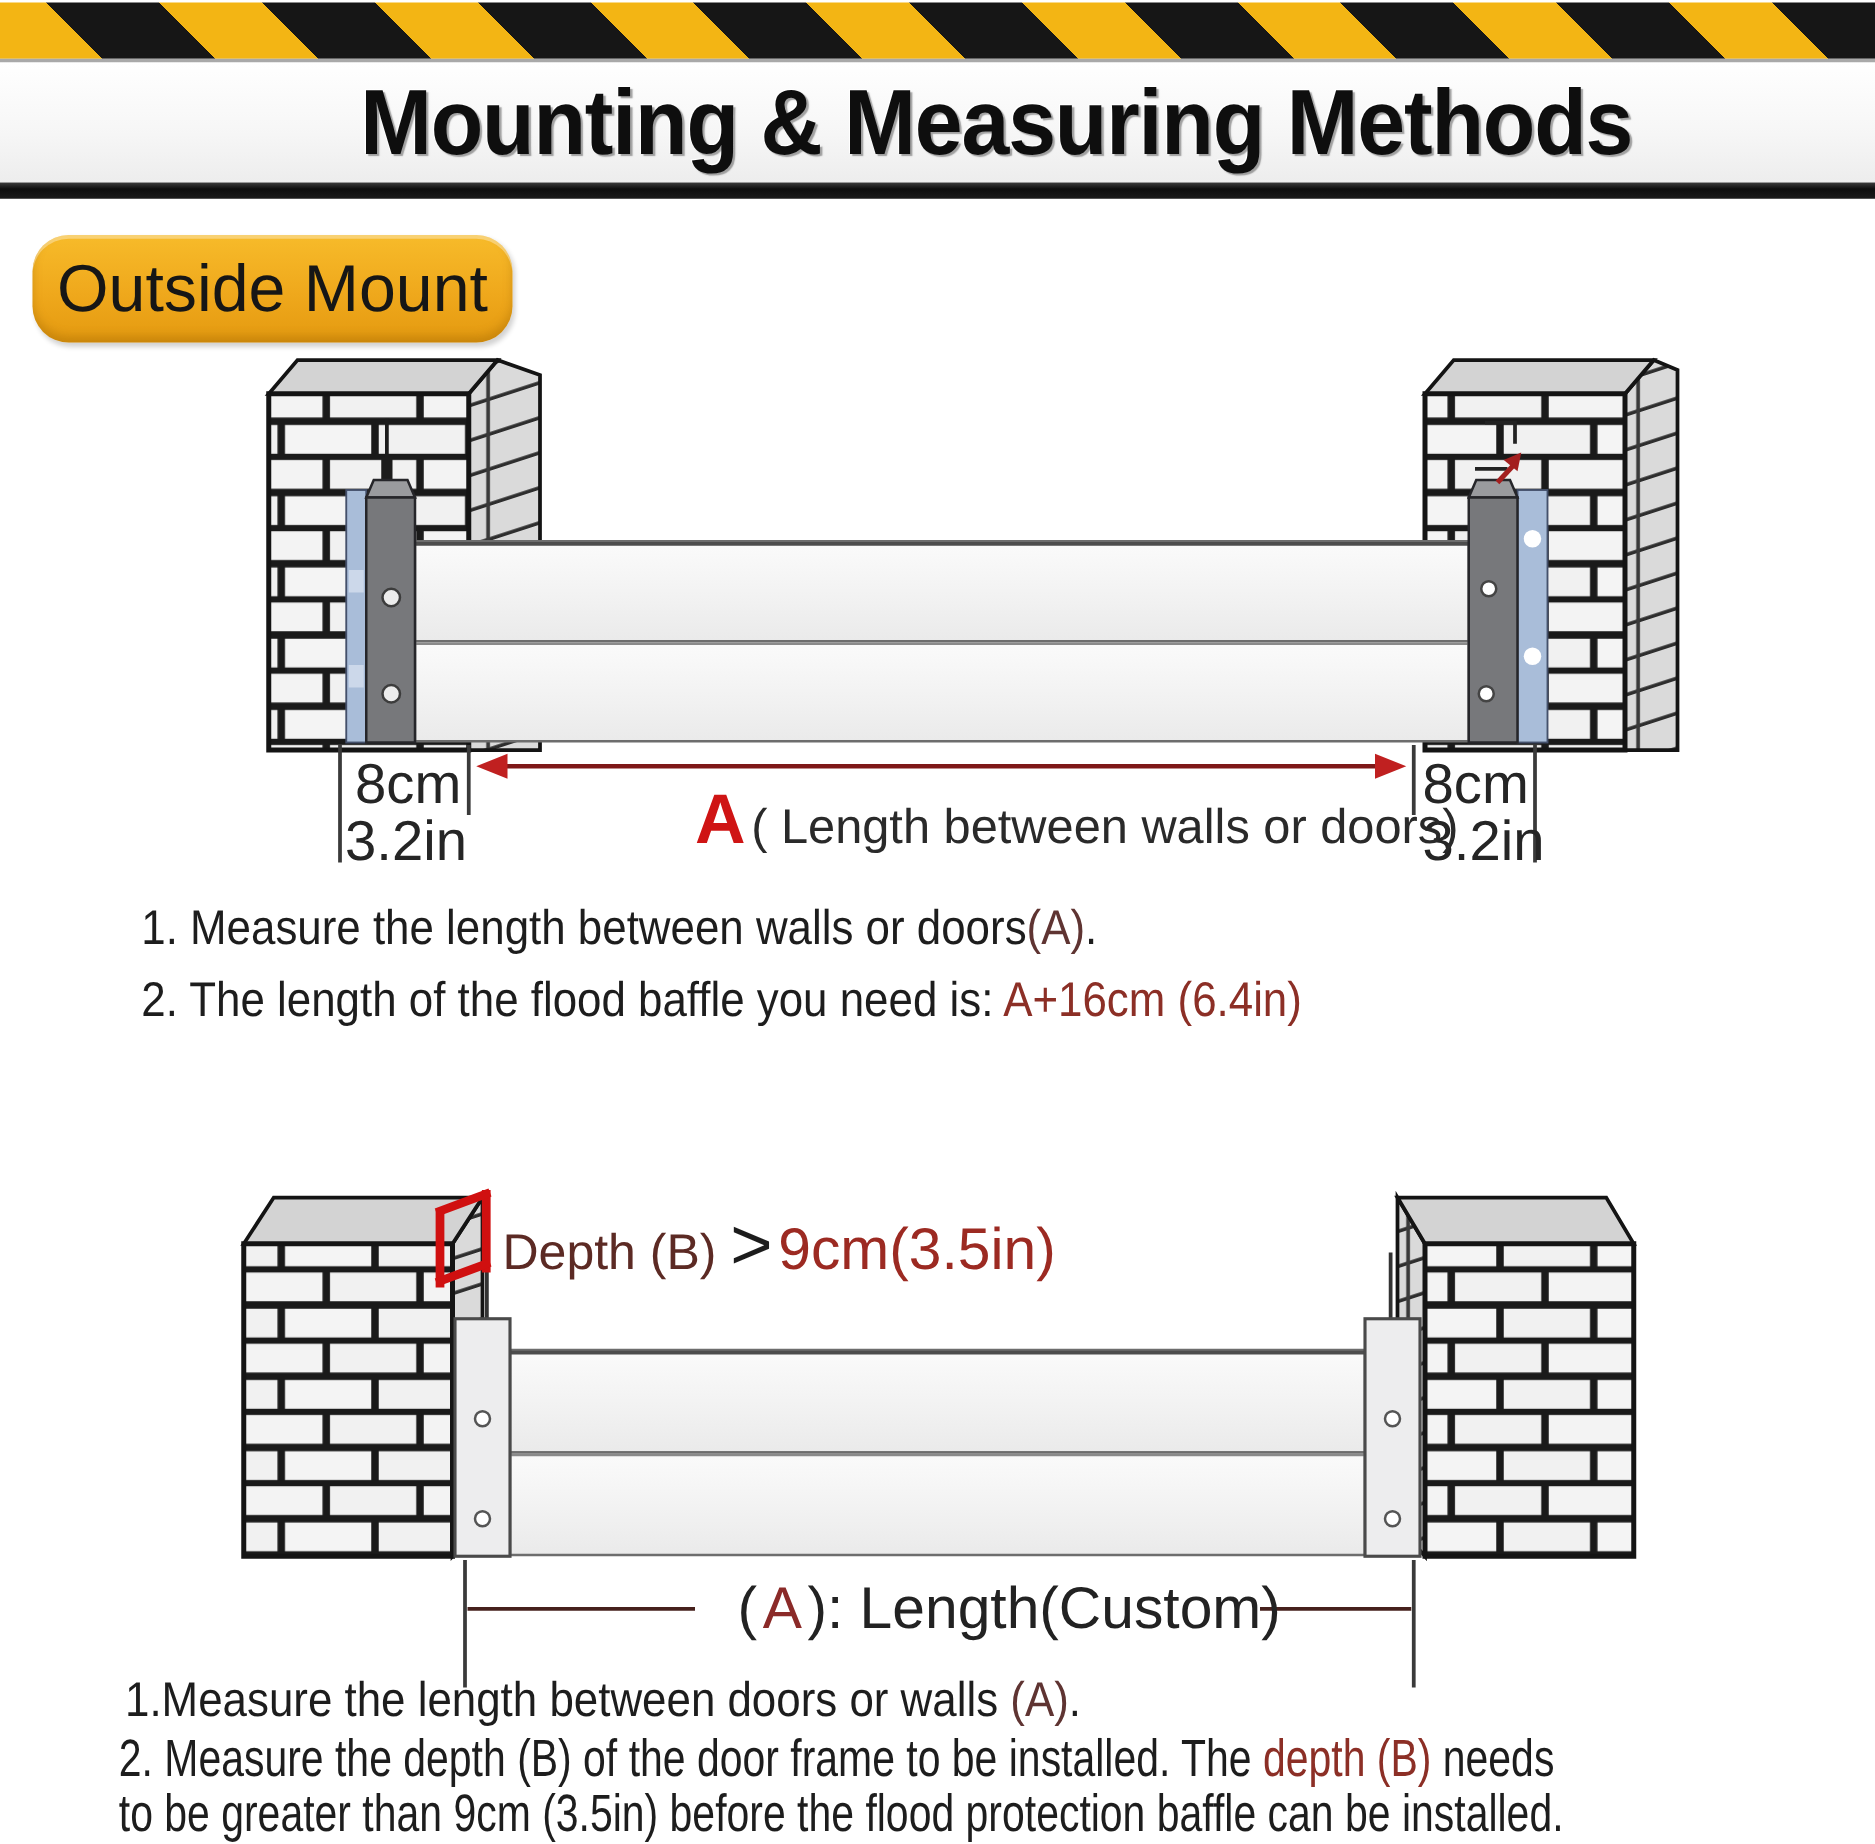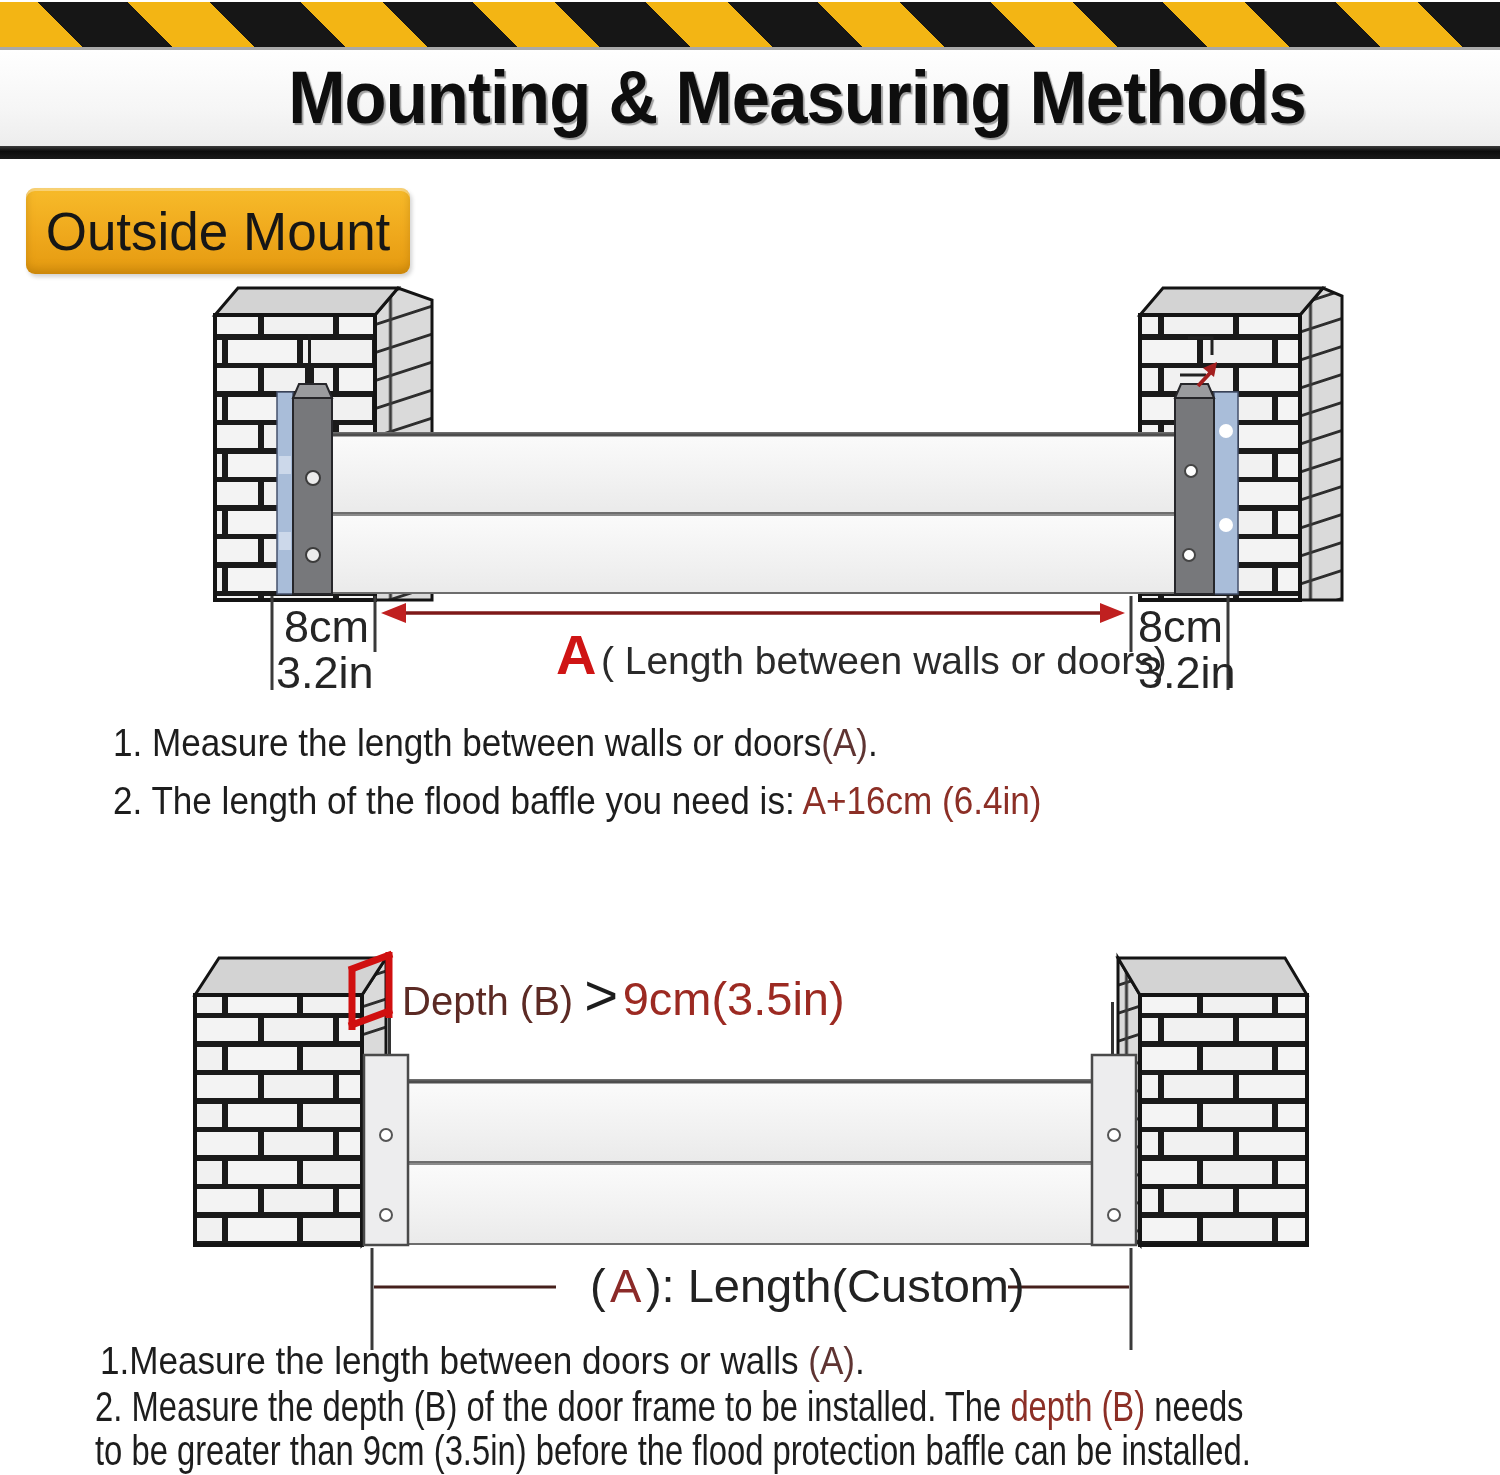--- a/index.html
+++ b/index.html
@@ -13,21 +13,21 @@
   .title-band{position:absolute;top:50px;left:0;width:1500px;height:96px;
         background:linear-gradient(180deg,#ffffff 0%,#f6f6f6 60%,#ededed 100%);padding-left:47px;}
   .page-title{width:100%;height:96px;line-height:96px;text-align:center;
         font-size:74px;font-weight:bold;color:#0e0e0e;letter-spacing:-1px;
         transform:scaleX(.93);transform-origin:50% 50%;
         text-shadow:2px 2px 1px rgba(90,90,90,.55), -1px -1px 0 #ffffff;}
   .title-bar{position:absolute;top:146px;left:0;width:1500px;height:13px;
         background:linear-gradient(180deg,#3c3c3c,#0d0d0d 40%,#1b1b1b);}
 
   
-  .badge{position:absolute;left:26px;width:384px;height:86px;border-radius:9px;
+  .badge{position:absolute;left:26px;width:384px;height:86px;border-radius:29px;
         background:linear-gradient(180deg,#f7bb2a 0%,#efa81c 55%,#e49a10 100%);
         box-shadow:inset 0 3px 0 rgba(255,255,255,.35), inset 0 -5px 8px rgba(150,95,0,.35), 2px 3px 4px rgba(0,0,0,.18);
         display:flex;align-items:center;justify-content:center;
         font-size:53px;color:#161616;}
   .badge-outside{top:188px;}
   .badge-inside{top:840px;}
 
   
   .diagram{position:absolute;left:0;width:1500px;}
   .diagram-outside{top:280px;height:420px;}

